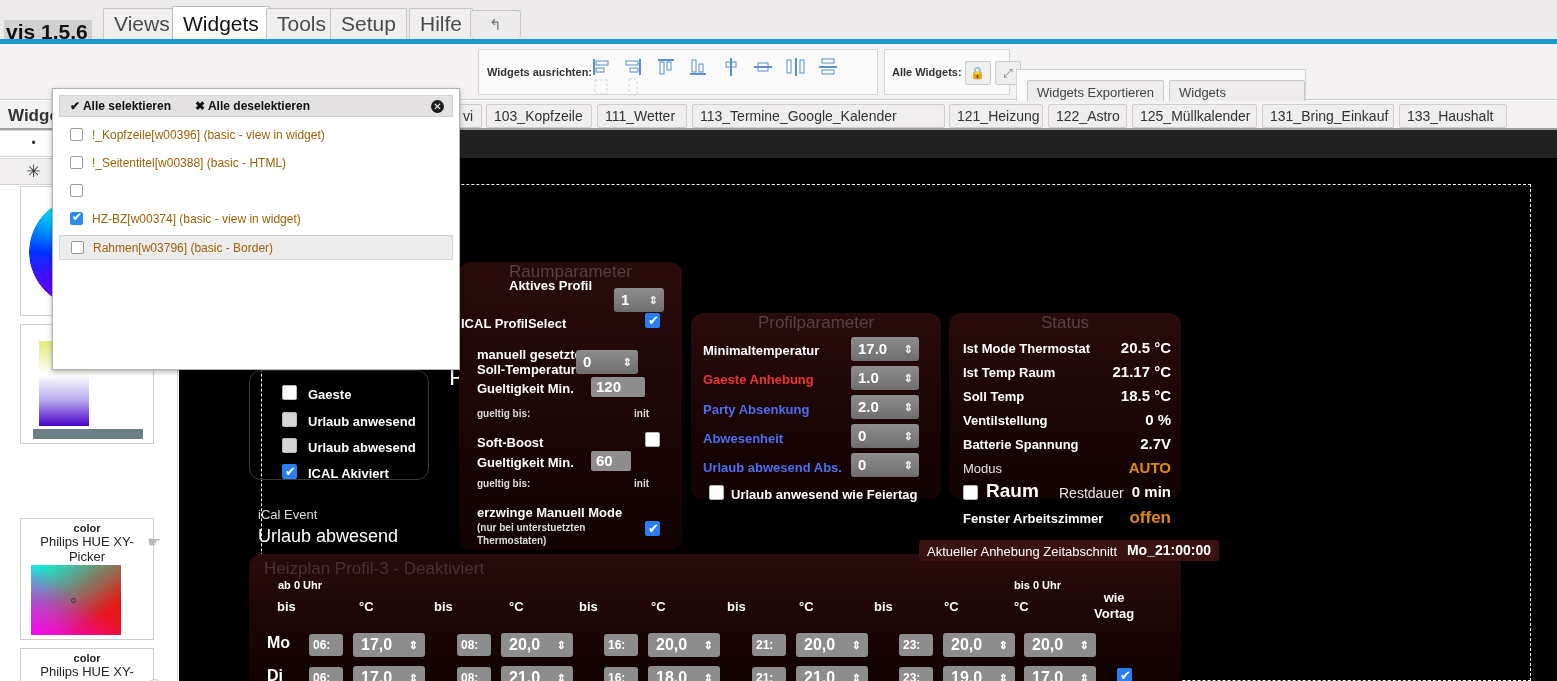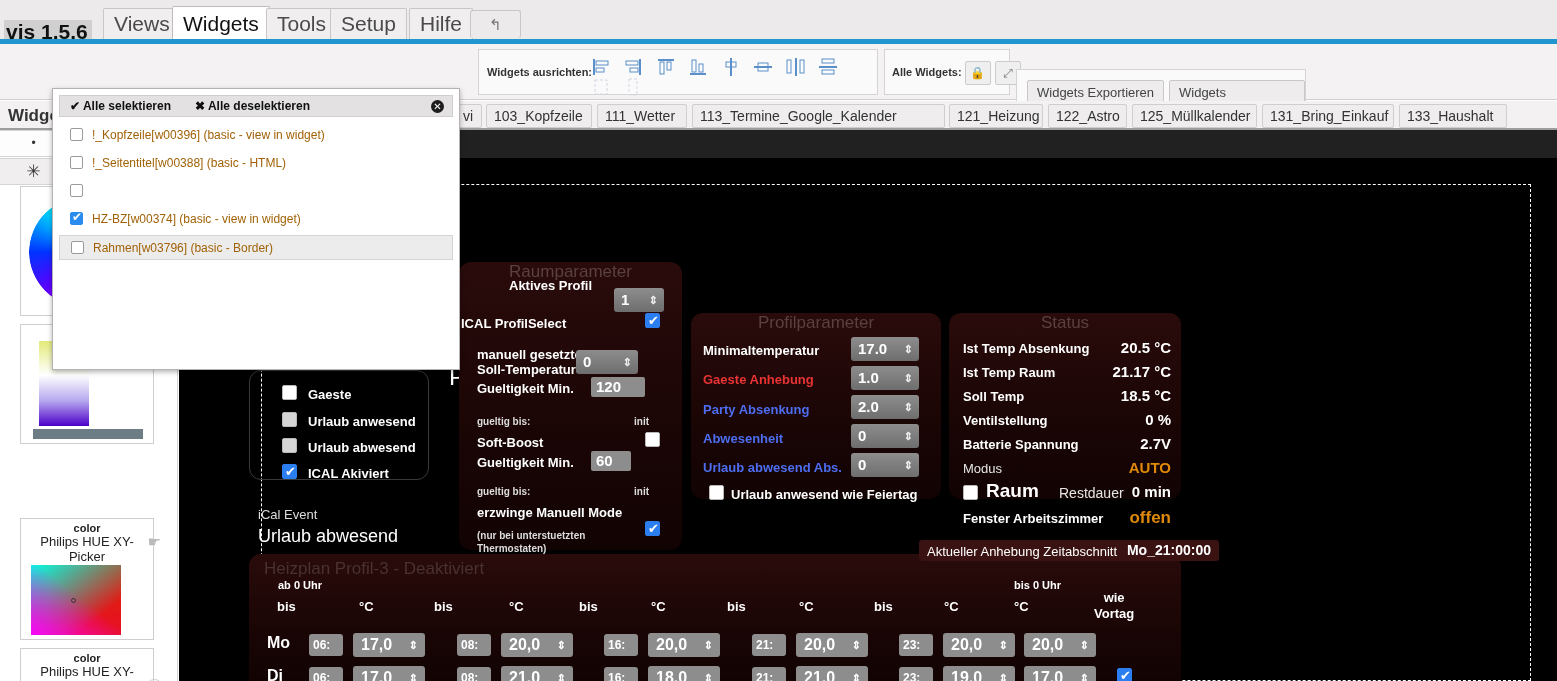--- a/index.html
+++ b/index.html
@@ -96,21 +96,21 @@
 
   .vtitle { position:absolute; left:270px; top:193px; font-size:26px; color:#fff;
     font-weight:400; }
   .vsub { position:absolute; left:270px; top:233px; font-size:24px; color:#fff; }
 
   .panel { position:absolute; border-radius:12px;
     background:linear-gradient(#2a0b0b,#1a0505 60%,#120303); }
   .panel-title { text-align:center; font-size:17px; color:#5a4040; }
 
   .lbl { position:absolute; font-size:13px; font-weight:bold; color:#fff; }
-  .lbl.sm { font-size:10px; font-weight:bold; color:#ddd;margin-top:8px; }
+  .lbl.sm { font-size:10px; font-weight:bold; color:#ddd; }
   .lbl.red { color:#ea3333; }
   .lbl.blue { color:#4d6ef0; }
 
   .spin { position:absolute; height:24px;
     background:linear-gradient(#8d8d8d,#6e6e6e); border-radius:3px;
     color:#fff; font-size:15px; font-weight:bold; line-height:24px;
     padding-left:7px; }
   .spin .sp { position:absolute; right:6px; top:0; font-size:11px; color:#efefef; }
   .numbox { position:absolute; height:20px; background:#8d8d8d; border-radius:2px;
     color:#fff; font-size:15px; font-weight:bold; line-height:20px; padding-left:5px; }
@@ -402,21 +402,21 @@
         <span class="sp">⇕</span>
       </div>
 
       <div class="cb" style="left:18px; top:172px;"></div>
       <div class="lbl" style="left:40px; top:174px;">Urlaub anwesend wie Feiertag</div>
     </div>
 
     <div class="panel" style="left:770px; top:183px; width:232px; height:186px;">
       <div class="panel-title">Status</div>
 
-      <div class="stat-l" style="left:14px; top:28px;">Ist Temp Absenkung</div>
+      <div class="stat-l" style="left:14px; top:28px;">Ist Mode Thermostat</div>
       <div class="stat-v" style="right:10px; top:26px;">20.5 °C</div>
 
       <div class="stat-l" style="left:14px; top:52px;">Ist Temp Raum</div>
       <div class="stat-v" style="right:10px; top:50px;">21.17 °C</div>
 
       <div class="stat-l" style="left:14px; top:76px;">Soll Temp</div>
       <div class="stat-v" style="right:10px; top:74px;">18.5 °C</div>
 
       <div class="stat-l" style="left:14px; top:100px;">Ventilstellung</div>
       <div class="stat-v" style="right:10px; top:98px;">0 %</div>

